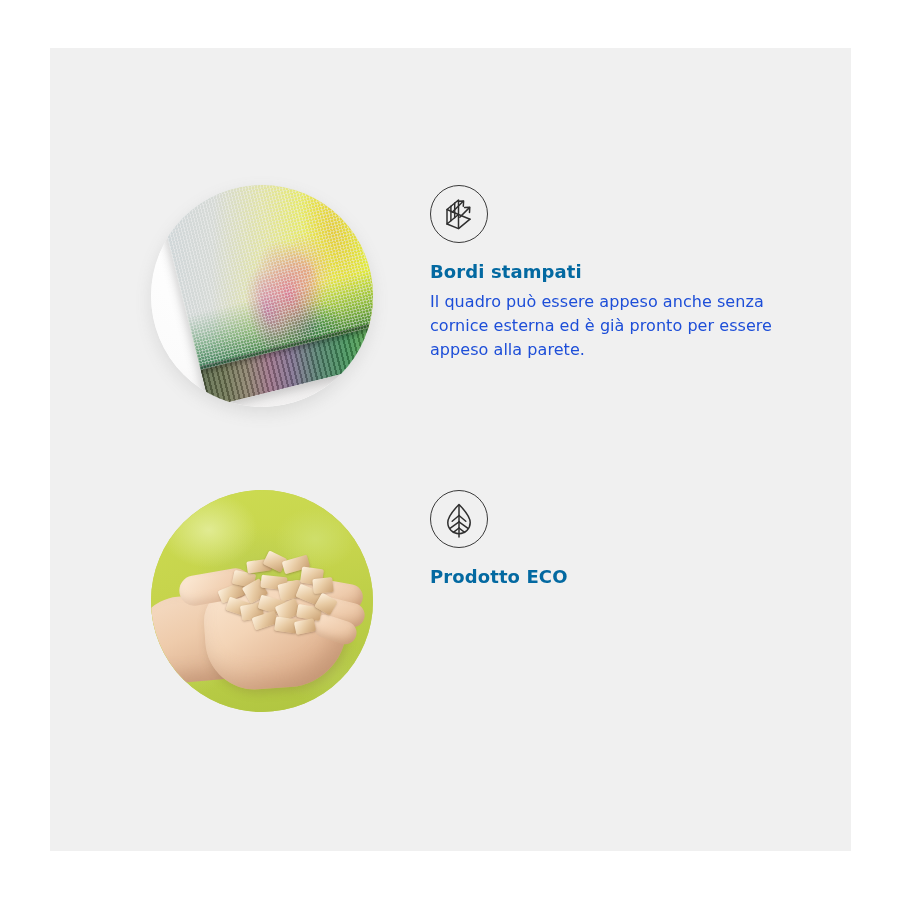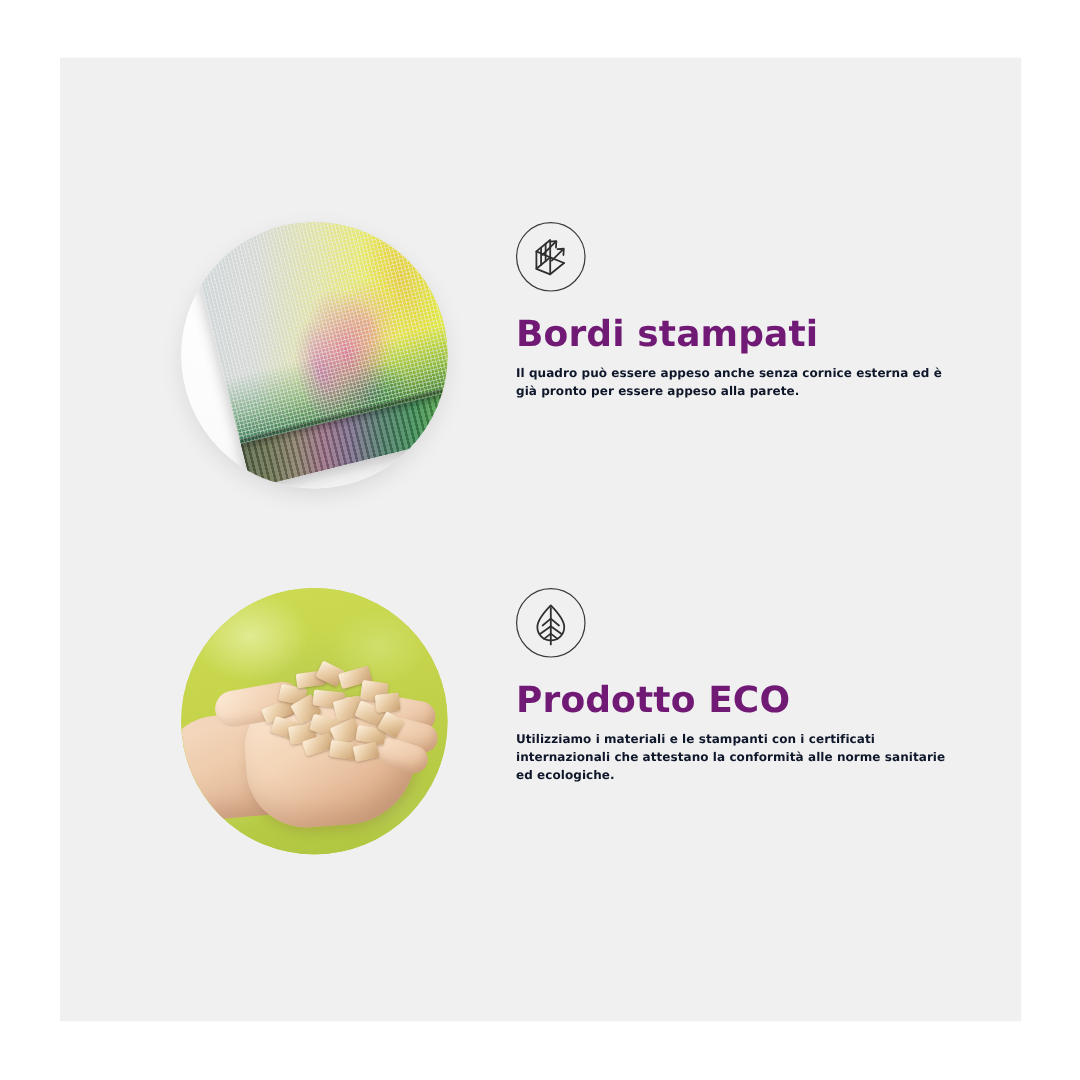--- a/index.html
+++ b/index.html
@@ -233,32 +233,32 @@
     height: 56px;
     border: 1.6px solid #3a3a3a;
     border-radius: 50%;
     display: block;
   }
   .icon-badge svg { display: block; }
 
   .feature-title {
     margin: 19px 0 0 0;
     font-family: "DejaVu Sans", sans-serif;
-    font-size: 30px;
+    font-size: 18px;
     font-weight: 600;
-    color: #701a75;
+    color: #0369a1;
     letter-spacing: .1px;
     line-height: 1.15;
   }
   .feature-text {
     margin: 7px 0 0 0;
     font-family: "DejaVu Sans", sans-serif;
-    font-size: 10px;
-    font-weight: 700;
-    color: #0f172a;
+    font-size: 16px;
+    font-weight: 400;
+    color: #1d4ed8;
     line-height: 1.52;
     letter-spacing: .05px;
   }
 </style>
 </head>
 <body>
 
 <div id="page">
   <div id="panel">
 
@@ -351,18 +351,17 @@
               <path d="M28 30.8 L19.0 37.3"></path>
               <path d="M28 37.0 L22.4 41.4"></path>
 
               <path d="M28 24.5 L34.8 30.2"></path>
               <path d="M28 30.8 L37.0 37.3"></path>
               <path d="M28 37.0 L33.6 41.4"></path>
             </g>
           </svg>
         </span>
         <h2 class="feature-title">Prodotto ECO</h2>
-        <p class="feature-text">Utilizziamo i materiali e le stampanti con i certificati internazionali che attestano la conformità alle norme sanitarie ed ecologiche.</p>
       </div>
     </div>
 
   </div>
 </div>
 
 </body></html>

